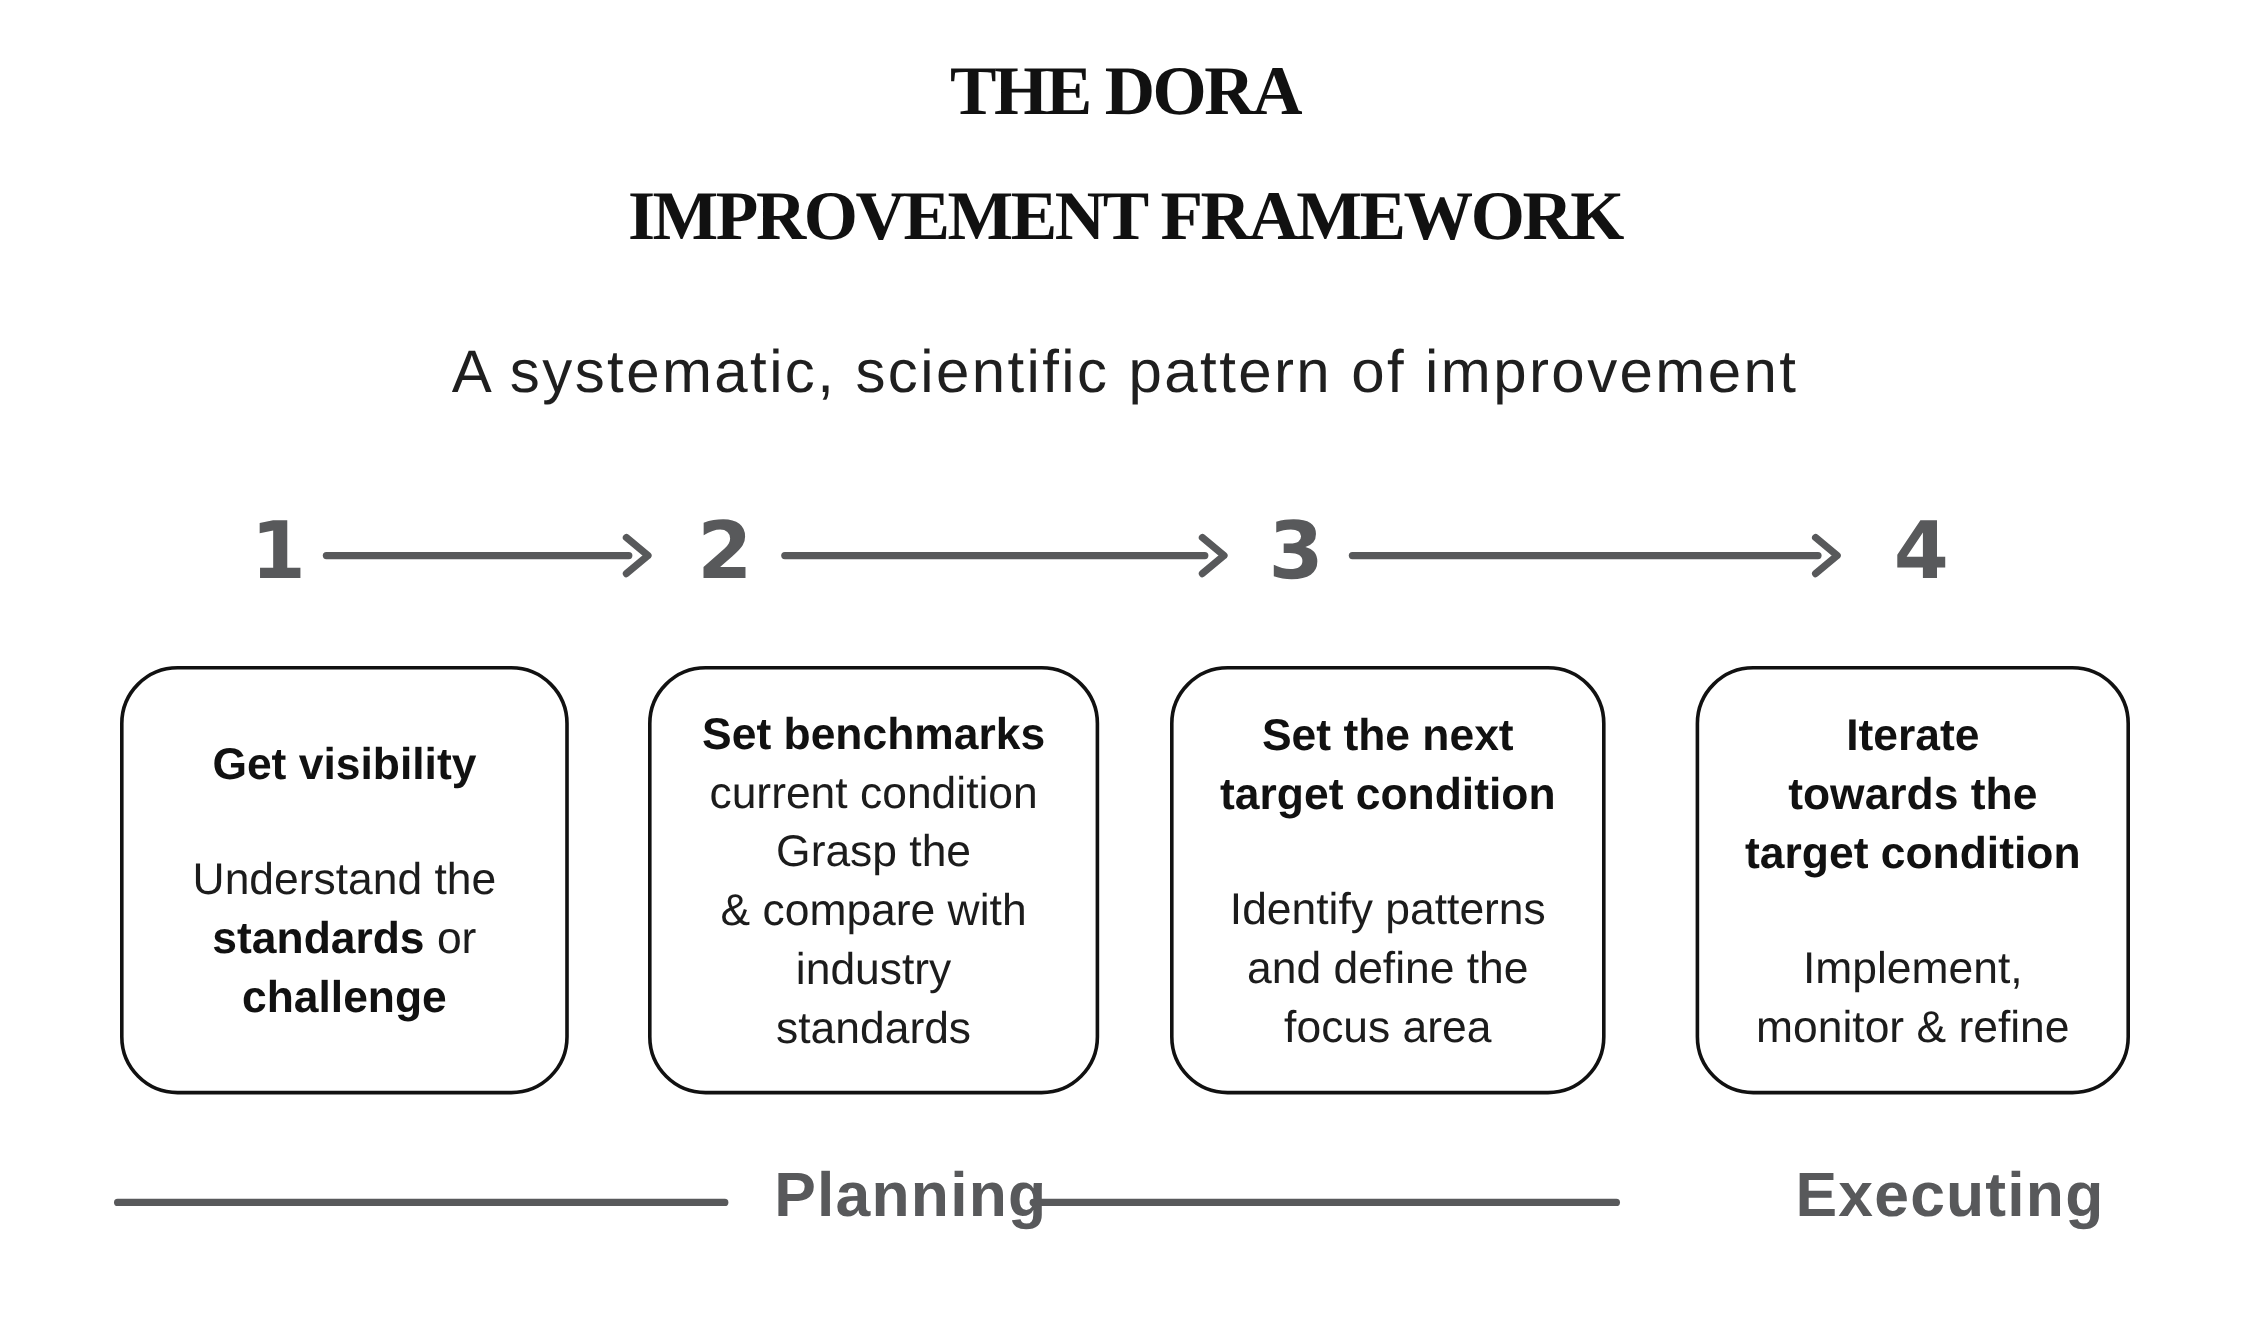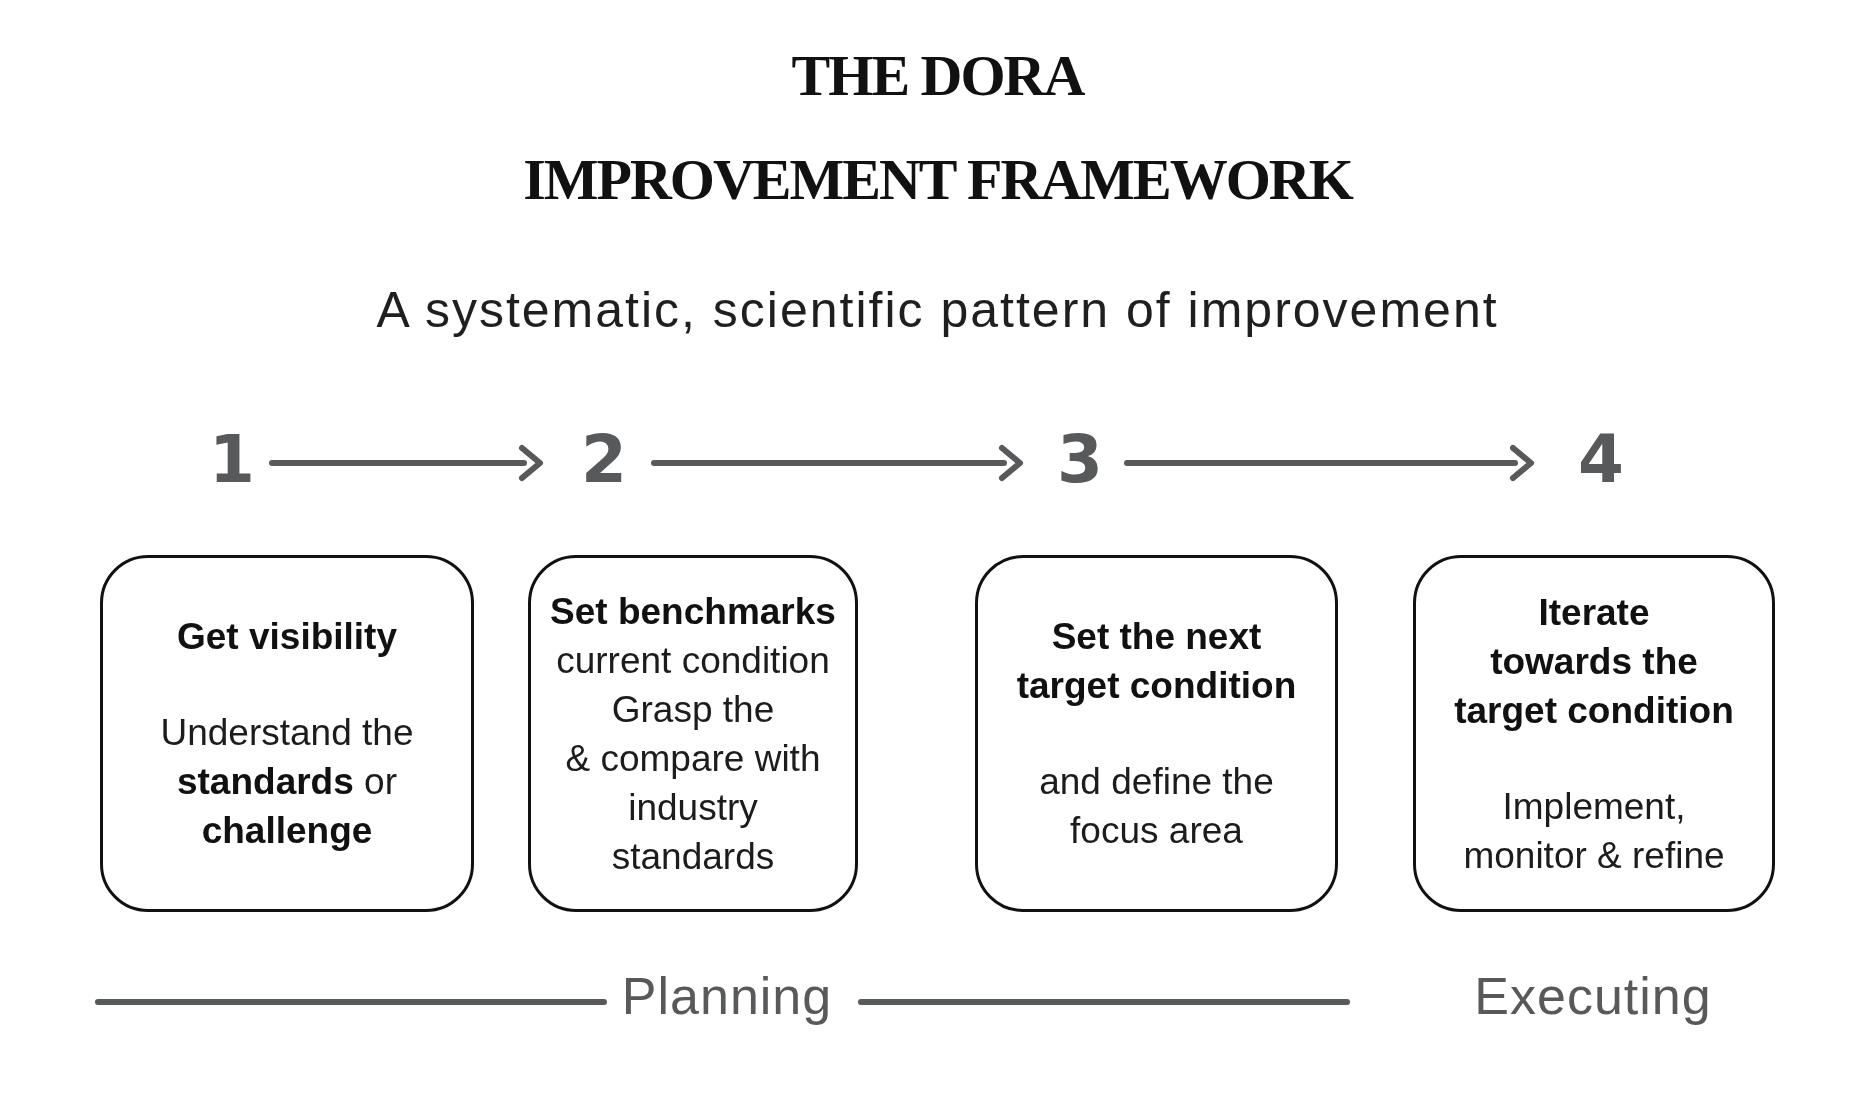--- a/index.html
+++ b/index.html
@@ -92,26 +92,27 @@
     position: absolute;
     top: 999px;
     height: 6px;
     border-radius: 3px;
     background: var(--gray, #58595b);
   }
   .phase-label {
     position: absolute;
     top: 966px;
     transform: translateX(-50%);
-    font-weight: normal;
+    font-weight: bold;
     font-size: 52px;
     line-height: 60px;
     letter-spacing: 1px;
     color: var(--gray, #58595b);
     white-space: nowrap;
+    margin-left: 32px;
   }
 </style>
 </head>
 <body>
 
 <div class="canvas">
 
   <header class="title-block">
     <div class="title-line">THE DORA</div>
     <div class="title-line">IMPROVEMENT FRAMEWORK</div>
@@ -149,21 +150,21 @@
       <div class="body-line">
         <span class="bold">standards</span>
         <span>or</span>
       </div>
       <div class="body-line">
         <span class="bold">challenge</span>
       </div>
     </div>
   </section>
 
-  <section class="box" style="left:528px;width:330px">
+  <section class="box" style="left:540px;width:376px">
     <div class="box-heading">
       <div>Set benchmarks</div>
     </div>
     <div class="box-body">
       <div class="body-line">
         <span>current condition</span>
       </div>
       <div class="body-line">
         <span>Grasp the</span>
       </div>
@@ -179,20 +180,23 @@
     </div>
   </section>
 
   <section class="box" style="left:975px;width:363px">
     <div class="box-heading">
       <div>Set the next</div>
       <div>target condition</div>
     </div>
     <div class="box-gap"></div>
     <div class="box-body">
+      <div class="body-line">
+        <span>Identify patterns</span>
+      </div>
       <div class="body-line">
         <span>and define the</span>
       </div>
       <div class="body-line">
         <span>focus area</span>
       </div>
     </div>
   </section>
 
   <section class="box" style="left:1413px;width:362px">

